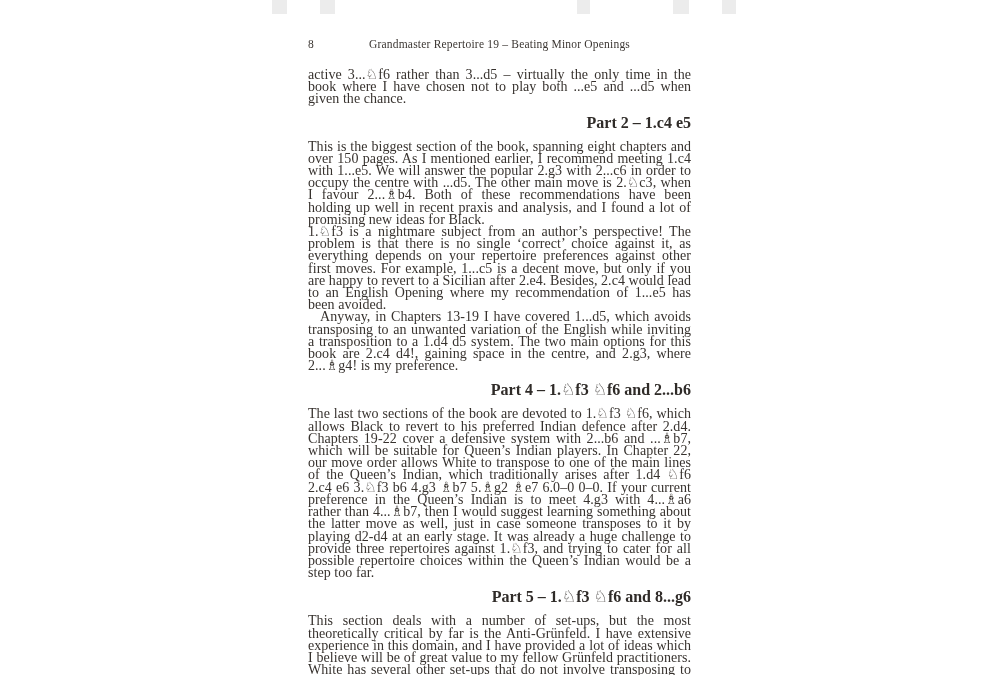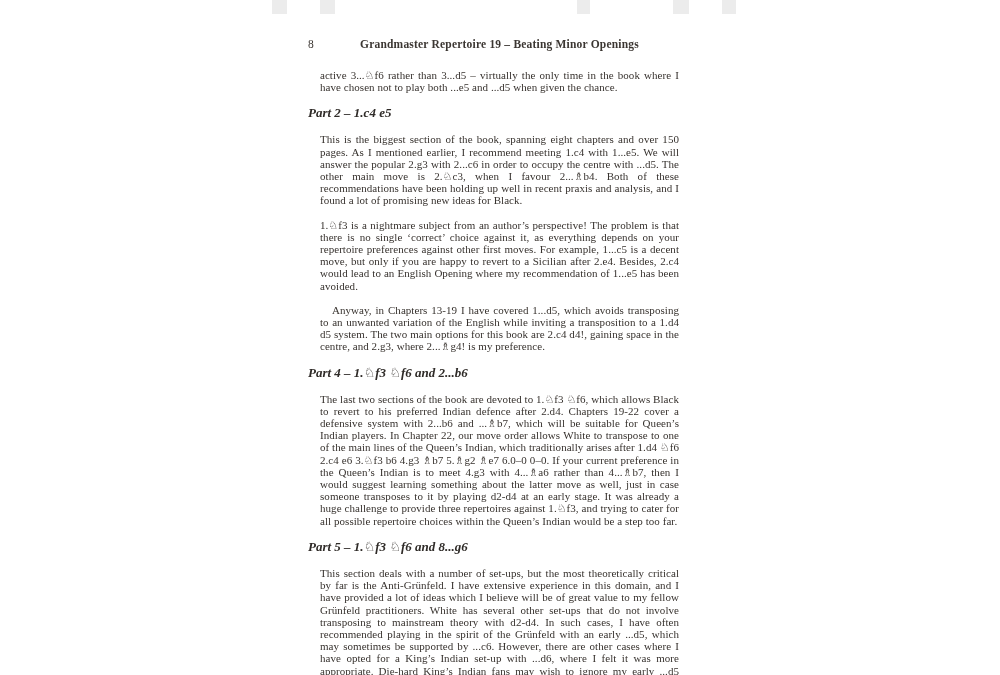--- a/index.html
+++ b/index.html
@@ -35,39 +35,37 @@
     color: #3b3632;
   }
   .page-number {
     position: absolute;
     left: 0;
     top: 0;
   }
   .running-title {
     text-align: center;
     letter-spacing: 0.2px;
-    font-weight: bold;
   }
   .para {
-    font-size: 11px;
+    font-size: 14px;
     line-height: 12.2px;
     text-align: justify;
-    margin: 12px;
+    margin: 0;
     letter-spacing: 0.05px;
   }
   .para.indent {
     text-indent: 12px;
   }
   .heading {
-    font-size: 13px;
+    font-size: 16px;
     font-weight: bold;
-    text-align: left;
+    text-align: right;
     margin: 8px 0 9px 0;
     color: #2f2b28;
-    font-style: italic;
   }
 </style>
 </head>
 <body>
 
 <div id="artifacts">
     <div class="scan-artifact" style="left: 272px; width: 15px; background: rgb(236, 236, 236);"></div>
     <div class="scan-artifact" style="left: 320px; width: 15px; background: rgb(236, 236, 236);"></div>
     <div class="scan-artifact" style="left: 577px; width: 13px; background: rgb(236, 236, 236);"></div>
     <div class="scan-artifact" style="left: 673px; width: 16px; background: rgb(236, 236, 236);"></div>

